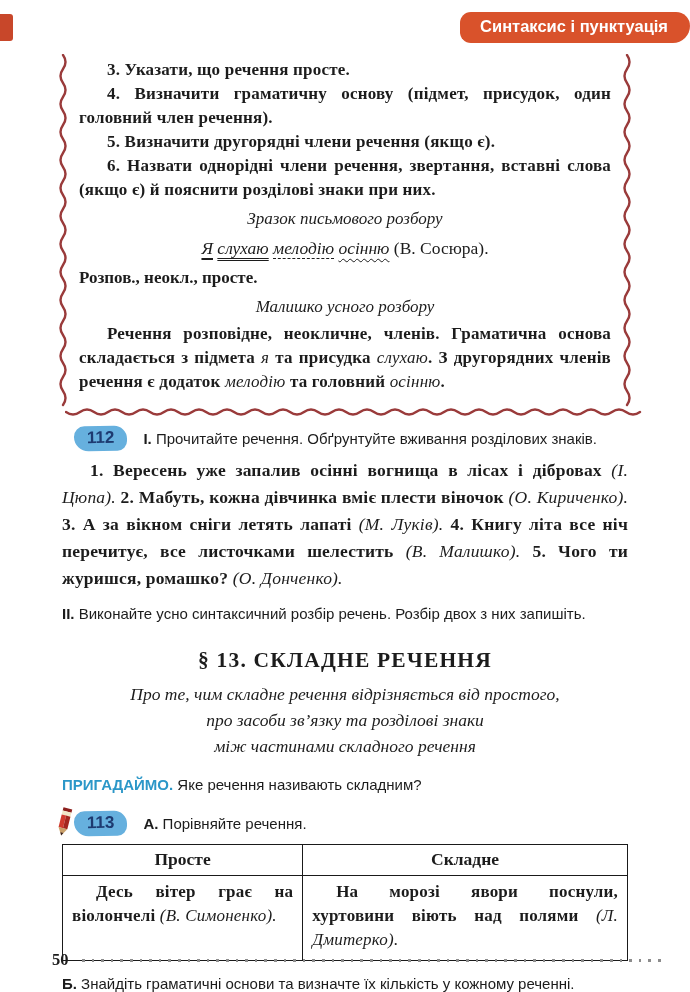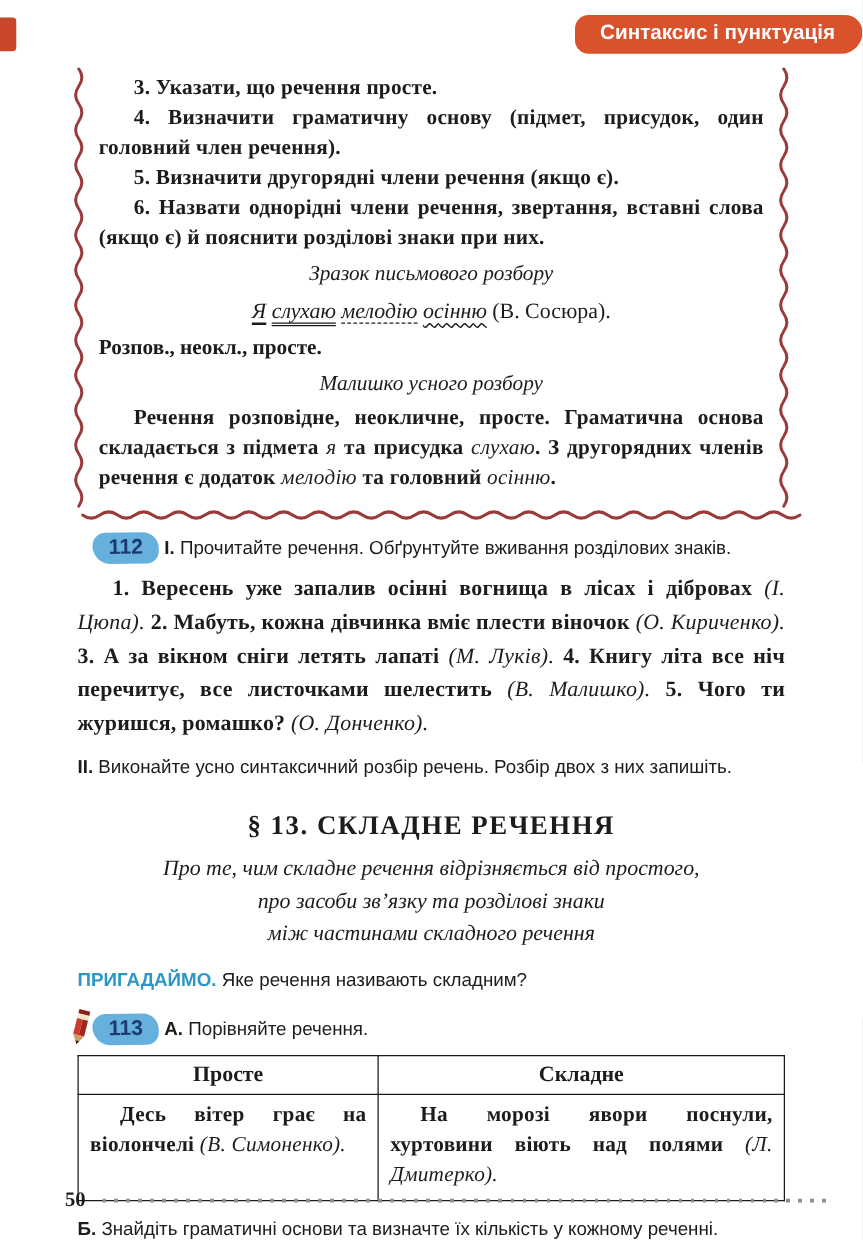--- a/index.html
+++ b/index.html
@@ -34,21 +34,21 @@
         font-weight:normal; font-size:17px; }
   .sample-line { margin:1px 0 4px; text-align:center; font-size:17.5px; line-height:28px; }
   .sample-line .w { font-style:italic; text-underline-offset:4px; text-decoration-color:#1c1c1c; }
   .u-subject   { text-decoration-line:underline; text-decoration-style:solid;  text-decoration-thickness:1.6px; }
   .u-predicate { text-decoration-line:underline; text-decoration-style:double; text-decoration-thickness:1px; }
   .u-object    { text-decoration-line:underline; text-decoration-style:dashed; text-decoration-thickness:1.4px; }
   .u-attribute { text-decoration-line:underline; text-decoration-style:wavy;   text-decoration-thickness:1px; }
   .analysis { margin:2px 0; font-weight:bold; font-size:17px; line-height:24px; text-indent:0; }
 
   
-  .ex-row { position:relative; display:flex; align-items:center; gap:4px;
+  .ex-row { position:relative; display:flex; align-items:center; gap:16px;
     margin:16px 0 4px 74px; font-family:"Liberation Sans", sans-serif; font-size:15px; }
   .num-badge { background:#66b0de; color:#1d3a70; font-weight:bold; font-size:17px;
     font-family:"Liberation Sans", sans-serif; padding:2px 13px 3px;
     border-radius:13px 16px 12px 18px; transform:rotate(-1deg); }
   .bold-label { font-weight:bold; }
   .pencil { position:absolute; left:-22px; top:-6px; }
 
   .ex-par { width:566px; margin:6px auto 0; font-size:17.5px; line-height:27px;
     text-align:justify; text-indent:28px; font-weight:bold; letter-spacing:0.2px;font-family:Liberation Serif, serif; }
   .author { font-style:italic; font-weight:normal; }
@@ -117,21 +117,21 @@
       <span class="w u-predicate">слухаю</span>
       <span class="w u-object">мелодію</span>
       <span class="w u-attribute">осінню</span>
       <span>(В. Сосюра).</span>
     </p>
 
     <p class="analysis">Розпов., неокл., просте.</p>
 
     <p class="center-italic">Малишко усного розбору</p>
 
-    <p class="bp"><span>Речення розповідне, неокличне, просте. Граматична основа складається з підмета </span><span class="author">я</span><span> та присудка </span><span class="author">слухаю</span><span>. З другорядних членів речення є додаток </span><span class="author">мелодію</span><span> та головний </span><span class="author">осінню</span><span>.</span></p>
+    <p class="bp"><span>Речення розповідне, неокличне, членів. Граматична основа складається з підмета </span><span class="author">я</span><span> та присудка </span><span class="author">слухаю</span><span>. З другорядних членів речення є додаток </span><span class="author">мелодію</span><span> та головний </span><span class="author">осінню</span><span>.</span></p>
   </div>
 
   <div class="ex-row">
     <span class="num-badge">112</span>
     <span><span class="bold-label">І.</span> <span>Прочитайте речення. Обґрунтуйте вживання розділових знаків.</span></span>
   </div>
 
   <p class="ex-par"><span>1. Вересень уже запалив осінні вогнища в лісах і дібровах </span><span class="author">(І. Цюпа).</span><span> 2. Мабуть, кожна дівчинка вміє плести віночок </span><span class="author">(О. Кириченко).</span><span> 3. А за вікном сніги летять лапаті </span><span class="author">(М. Луків).</span><span> 4. Книгу літа все ніч перечитує, все листочками шелестить </span><span class="author">(В. Малишко).</span><span> 5. Чого ти журишся, ромашко? </span><span class="author">(О. Донченко).</span></p>
 
   <p class="sans-line"><span class="bold-label">ІІ.</span> <span>Виконайте усно синтаксичний розбір речень. Розбір двох з них запишіть.</span></p>

